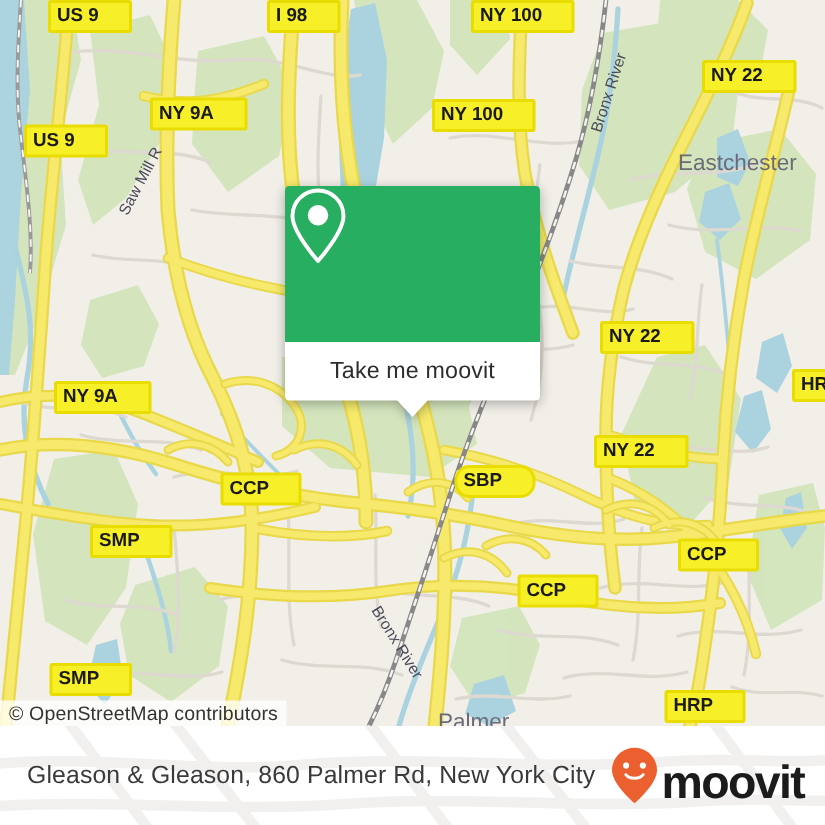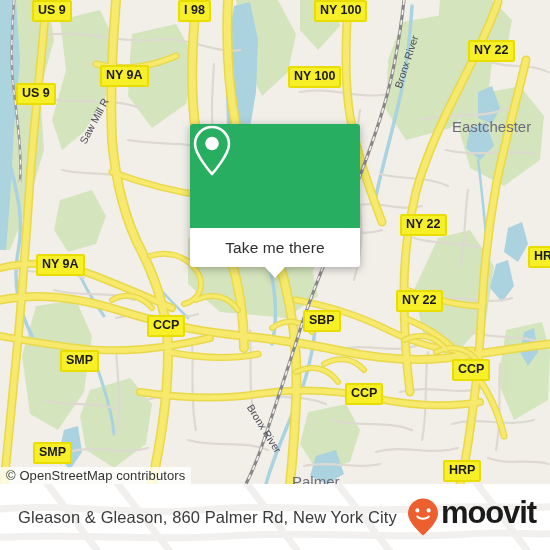--- a/index.html
+++ b/index.html
@@ -28,27 +28,27 @@
   .popup-tail{position:absolute;left:50%;margin-left:-11px;bottom:-11px;width:0;height:0;
               border-left:11px solid transparent;border-right:11px solid transparent;
               border-top:12px solid #fff;}
 
   
   .footer{position:absolute;left:0;top:484px;width:550px;height:66px;background:#3b82f6;overflow:hidden;}
   .footer-wm{position:absolute;left:0;top:0;width:550px;height:66px;opacity:1;}
   .footer-inner{position:relative;width:550px;height:66px;display:flex;align-items:center;
                 justify-content:space-between;padding:0 14px 0 18px;box-sizing:border-box;}
   .footer-title{font-size:16.5px;color:#3a3a3a;letter-spacing:.1px;white-space:nowrap;}
-  .brand{display:flex;align-items:flex-start;gap:1px;}
+  .brand{display:flex;align-items:flex-end;gap:1px;}
   .brand-word{font-size:31px;color:#1b1b1b;letter-spacing:-1.1px;font-weight:700;line-height:1;}
 
   
   .shield{position:absolute;background:#f7ef28;border:2px solid #e9dd00;border-radius:2px;
           color:#1a1a1a;font-size:12.5px;font-weight:700;line-height:1;
-          padding:2px 4px 3px 4px;white-space:nowrap;z-index:25;}
+          padding:2px 20px 3px 4px;white-space:nowrap;z-index:25;}
   .placelbl{position:absolute;color:#6b6b78;font-size:15px;white-space:nowrap;z-index:24;}
   .riverlbl{position:absolute;color:#4a4a58;font-size:10.5px;white-space:nowrap;z-index:24;}
 </style>
 </head>
 <body>
 
 <div class="app">
 
   <div class="map">
 
@@ -239,46 +239,46 @@
         <div class="shield" style="left: 314px; top: 0px;">NY 100</div>
         <div class="shield" style="left: 468px; top: 40px;">NY 22</div>
         <div class="shield" style="left: 100px; top: 65px;">NY 9A</div>
         <div class="shield" style="left: 288px; top: 66px;">NY 100</div>
         <div class="shield" style="left: 16px; top: 83px;">US 9</div>
         <div class="shield" style="left: 400px; top: 214px;">NY 22</div>
         <div class="shield" style="left: 36px; top: 254px;">NY 9A</div>
         <div class="shield" style="left: 528px; top: 246px;">HRP</div>
         <div class="shield" style="left: 396px; top: 290px;">NY 22</div>
         <div class="shield" style="left: 147px; top: 315px;">CCP</div>
-        <div class="shield" style="left: 303px; top: 310px;">SBP</div>
+        <div class="shield" style="left: 303px; top: 310px; border-radius: 10px;">SBP</div>
         <div class="shield" style="left: 60px; top: 350px;">SMP</div>
         <div class="shield" style="left: 452px; top: 359px;">CCP</div>
         <div class="shield" style="left: 345px; top: 383px;">CCP</div>
         <div class="shield" style="left: 33px; top: 442px;">SMP</div>
         <div class="shield" style="left: 443px; top: 460px;">HRP</div>
       </div>
     <div id="places">
-        <div class="placelbl" style="left: 452px; top: 118px; text-align: center;">Eastchester</div>
+        <div class="placelbl" style="left: 452px; top: 100px; text-align: center;">Eastchester</div>
         <div class="placelbl" style="left: 292px; top: 473px;">Palmer</div>
       </div>
     <div id="waters">
         <div class="riverlbl" style="left: 77px; top: 140px; transform: rotate(-62deg); transform-origin: left top;">Saw Mill R</div>
         <div class="riverlbl" style="left: 392px; top: 86px; transform: rotate(-72deg); transform-origin: left top;">Bronx River</div>
         <div class="riverlbl" style="left: 255px; top: 402px; transform: rotate(58deg); transform-origin: left top;">Bronx River</div>
       </div>
 
     <div class="popup">
       <div class="popup-top">
         <svg class="popup-pin" viewBox="0 0 44 54">
           <path d="M22,3 C12.6,3 5,10.6 5,20 C5,31 22,50 22,50 C22,50 39,31 39,20 C39,10.6 31.4,3 22,3 Z" fill="none" stroke="#ffffff" stroke-width="2.6" stroke-linejoin="round"></path>
           <circle cx="22" cy="19.5" r="6.8" fill="#ffffff"></circle>
         </svg>
       </div>
       <div class="popup-bot">
-        <span>Take me there</span>
+        <span>Take me moovit</span>
         <div class="popup-tail"></div>
       </div>
     </div>
 
     <div class="attrib">
       <span>© OpenStreetMap contributors</span>
     </div>
   </div>
 
   <div class="footer">

